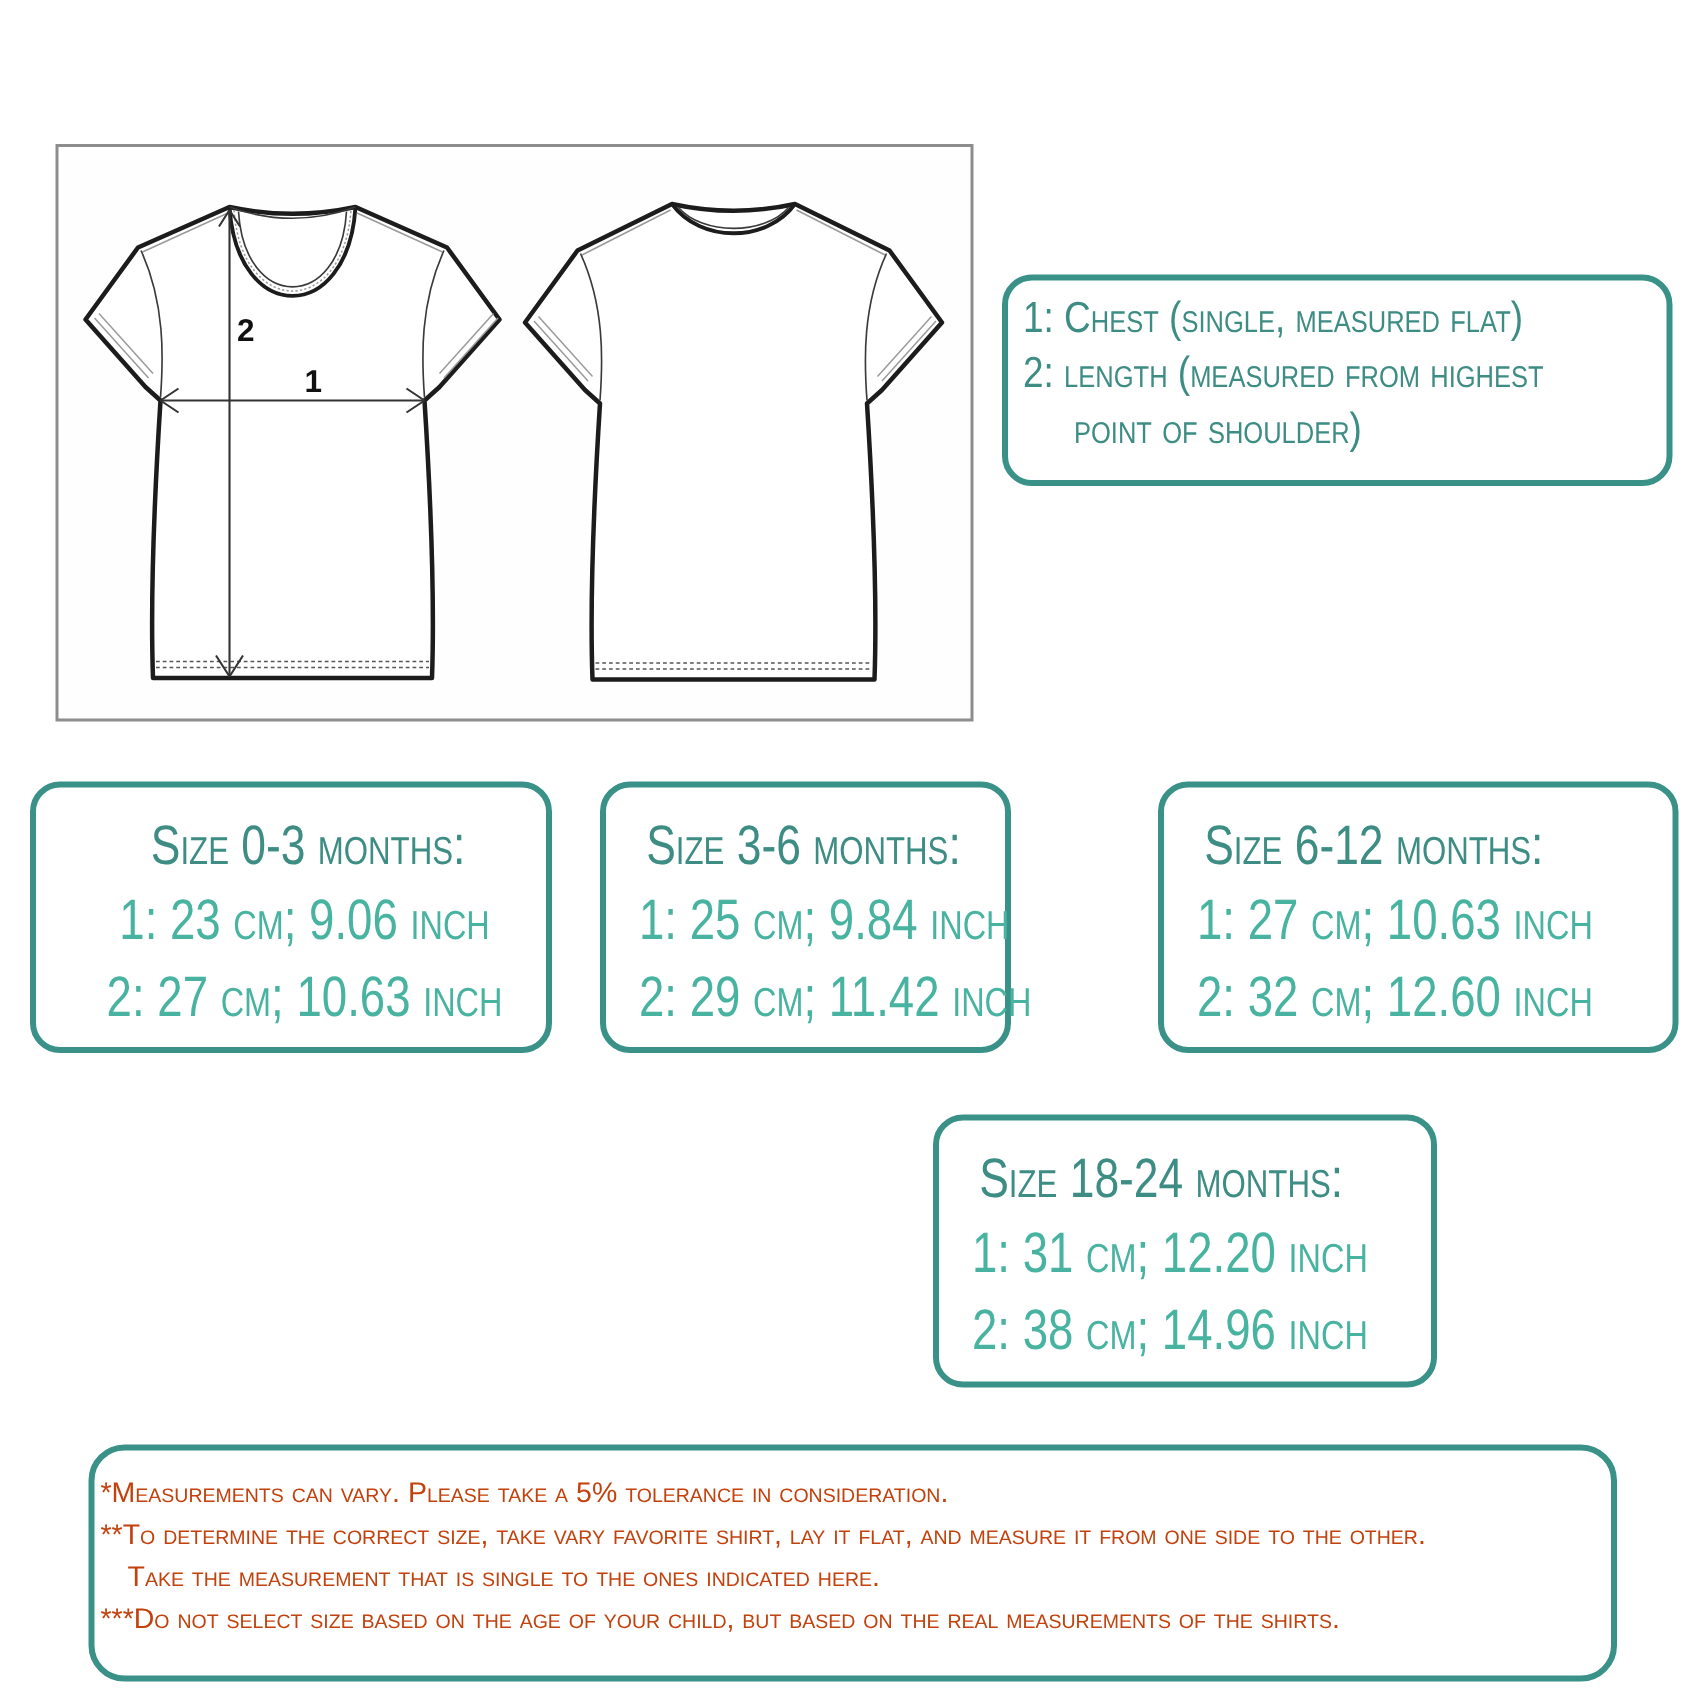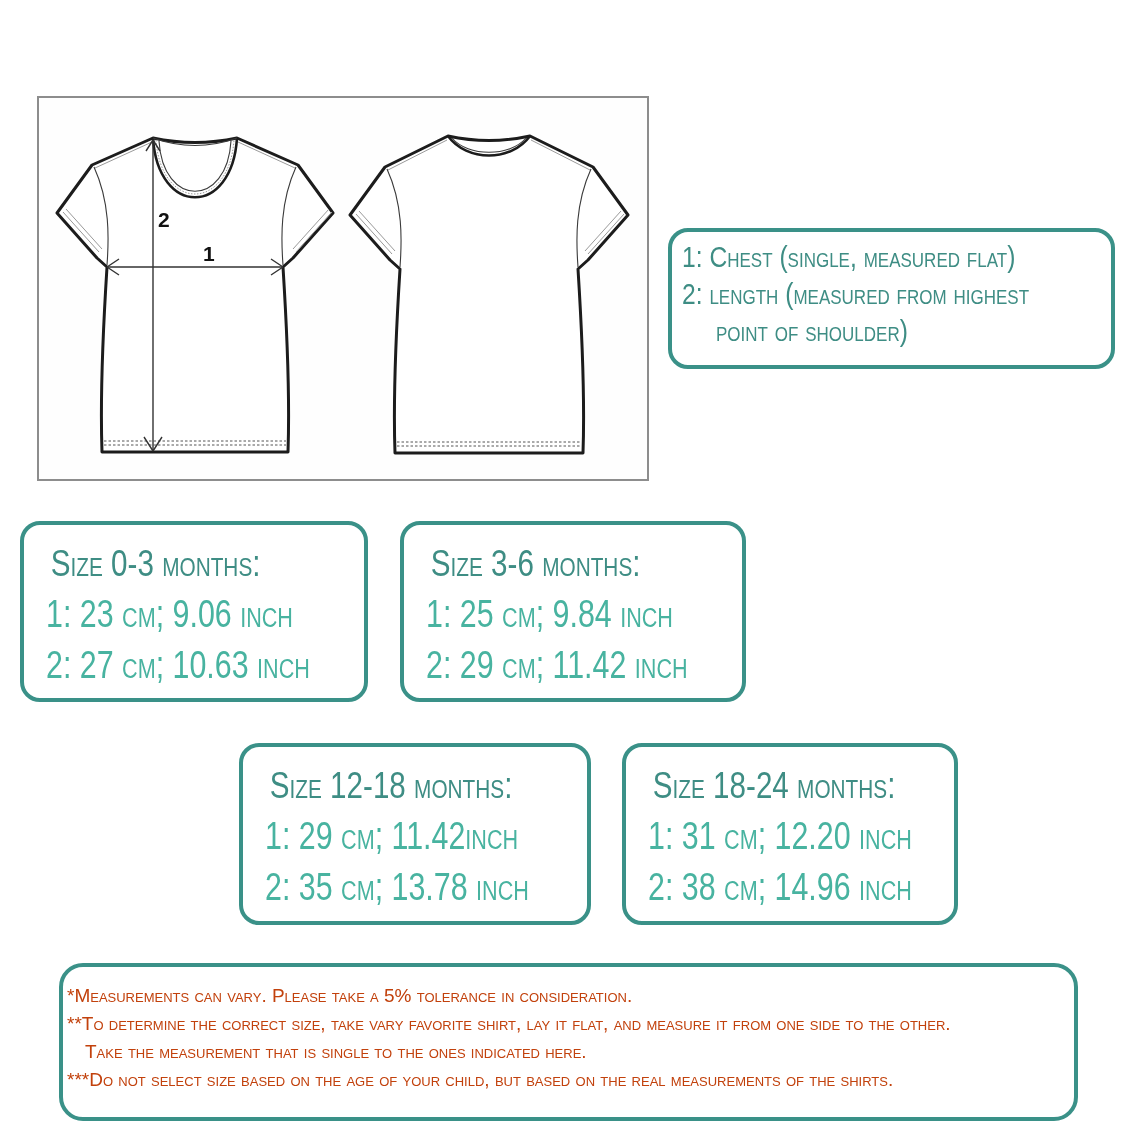--- a/index.html
+++ b/index.html
@@ -18,31 +18,31 @@
   .shirt-front { left:16px; top:22px; }
   .shirt-back  { left:306px; top:22px; }
 
   
   .tealbox {
     position:absolute; background:#ffffff;
     border:4px solid #3A9188; border-radius:20px;
   }
   .smallcaps { font-variant:small-caps; }
 
-  .legend-box { left:668px; top:183px; width:447px; height:141px; padding:7px 6px 0 10px;margin-top:45px; }
+  .legend-box { left:668px; top:183px; width:447px; height:141px; padding:7px 6px 0 10px; }
   .legend-squeeze { transform:scaleX(0.85); transform-origin:0 0; width:117%; }
   .legend-line { font-size:29px; line-height:37px; color:#3E8D84; white-space:nowrap; }
   .legend-line.indent { padding-left:40px; }
 
   .size-box { height:181px; padding:14px 4px 0 22px; }
   .size-squeeze { transform:scaleX(0.8); transform-origin:0 0; width:125%; }
   .size-title { font-size:37px; line-height:50px; color:#3E8D84; padding-left:6px; white-space:nowrap; }
   .size-line  { font-size:38px; line-height:51px; color:#48B3A0; white-space:nowrap; }
-  .size-box-1 { left:20px;  top:521px; width:348px; }
-  .size-box-2 { left:400px; top:521px; width:346px; }
+  .size-box-1 { left:20px;  top:521px; width:348px;text-align:center; }
+  .size-box-2 { left:400px; top:521px; width:274px; }
   .size-box-3 { left:772px; top:521px; width:347px; }
   .size-box-4 { left:239px; top:743px; width:352px; height:182px; }
   .size-box-5 { left:622px; top:743px; width:336px; height:182px; }
 
   .notes-box { left:59px; top:963px; width:1019px; height:158px; border-radius:24px; padding:15px 8px 0 4px; }
   .note-line { font-size:19px; line-height:28px; color:#c2410c; white-space:nowrap; }
   .note-line.indent { padding-left:18px; }
 
   
   .outline { fill:#ffffff; stroke:#1c1c1c; stroke-width:3; stroke-linejoin:round; }
@@ -136,28 +136,28 @@
   </div>
 
   <div class="tealbox size-box size-box-2">
     <div class="size-squeeze smallcaps">
       <div class="size-title">Size 3-6 months:</div>
       <div class="size-line">1: 25 cm; 9.84 inch</div>
       <div class="size-line">2: 29 cm; 11.42 inch</div>
     </div>
   </div>
 
-
-  <div class="tealbox size-box size-box-4">
+  <div class="tealbox size-box size-box-3">
     <div class="size-squeeze smallcaps">
-      <div class="size-title">Size 12-18 months:</div>
-      <div class="size-line">1: 29 cm; 11.42inch</div>
-      <div class="size-line">2: 35 cm; 13.78 inch</div>
+      <div class="size-title">Size 6-12 months:</div>
+      <div class="size-line">1: 27 cm; 10.63 inch</div>
+      <div class="size-line">2: 32 cm; 12.60 inch</div>
     </div>
   </div>
+
 
   <div class="tealbox size-box size-box-5">
     <div class="size-squeeze smallcaps">
       <div class="size-title">Size 18-24 months:</div>
       <div class="size-line">1: 31 cm; 12.20 inch</div>
       <div class="size-line">2: 38 cm; 14.96 inch</div>
     </div>
   </div>
 
   <div class="tealbox notes-box">

